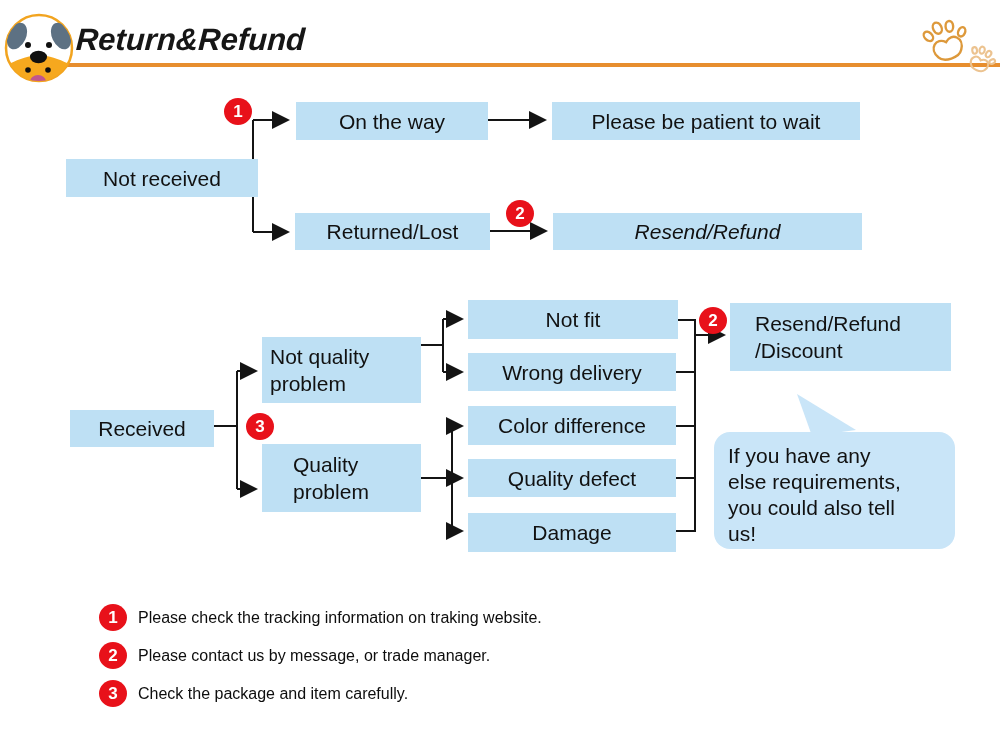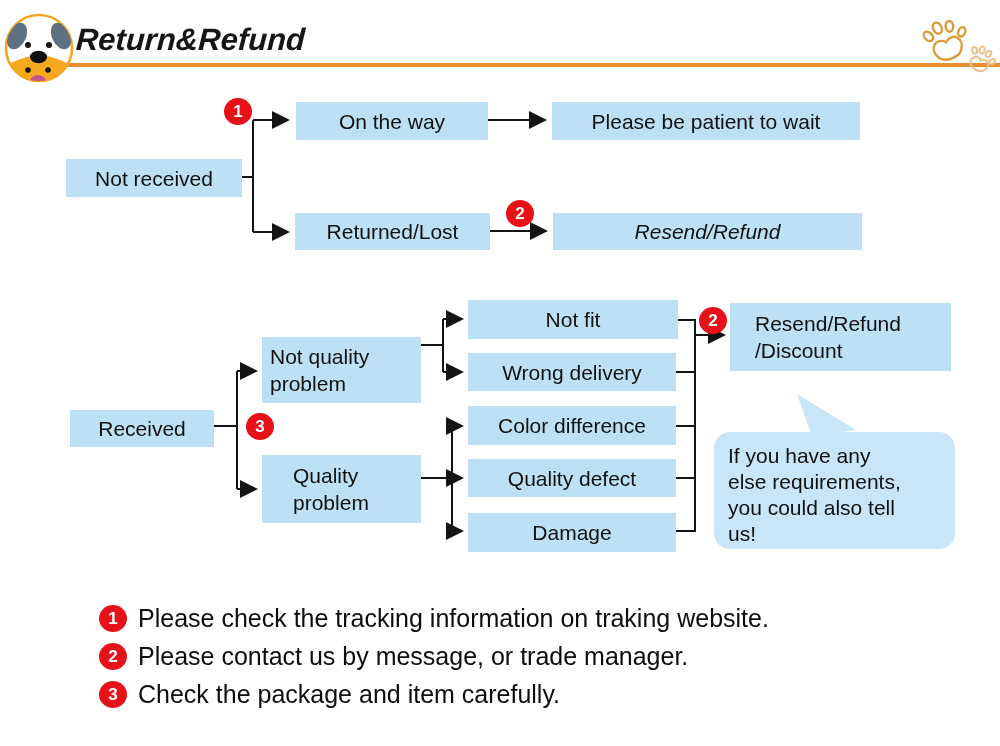--- a/index.html
+++ b/index.html
@@ -18,29 +18,29 @@
   .app-title{position:absolute;left:76px;top:22px;font-size:31px;font-weight:700;font-style:italic;
              color:#161616;letter-spacing:0px;transform:skewX(-3deg);}
   .logo-svg{position:absolute;left:2px;top:10px;}
   .paws-svg{position:absolute;left:903px;top:5px;}
 
   
   .node{position:absolute;background:var(--box-blue);display:flex;align-items:center;justify-content:center;
         color:var(--ink);font-size:21px;line-height:27px;}
   .node.left{justify-content:flex-start;text-align:left;}
 
-  .n-not-received{left:66px;top:159px;width:176px;height:38px;}
+  .n-not-received{left:66px;top:159px;width:192px;height:38px;}
   .n-on-the-way{left:296px;top:102px;width:192px;height:38px;}
   .n-please-wait{left:552px;top:102px;width:308px;height:38px;}
   .n-returned-lost{left:295px;top:213px;width:195px;height:37px;}
   .n-resend-refund{left:553px;top:213px;width:309px;height:37px;font-style:italic;}
 
   .n-received{left:70px;top:410px;width:144px;height:37px;}
   .n-not-quality{left:262px;top:337px;width:159px;height:66px;padding-left:8px;box-sizing:border-box;}
-  .n-quality-problem{left:262px;top:455px;width:159px;height:68px;padding-left:31px;box-sizing:border-box;}
+  .n-quality-problem{left:262px;top:444px;width:159px;height:68px;padding-left:31px;box-sizing:border-box;}
   .n-not-fit{left:468px;top:300px;width:210px;height:39px;}
   .n-wrong-delivery{left:468px;top:353px;width:208px;height:38px;}
   .n-color-difference{left:468px;top:406px;width:208px;height:39px;}
   .n-quality-defect{left:468px;top:459px;width:208px;height:38px;}
   .n-damage{left:468px;top:513px;width:208px;height:39px;}
   .n-outcome{left:730px;top:303px;width:221px;height:68px;padding-left:25px;box-sizing:border-box;}
 
   
   .bubble{position:absolute;left:714px;top:432px;width:241px;height:117px;background:var(--bubble-blue);
           border-radius:16px;box-sizing:border-box;padding:11px 12px 0 14px;color:var(--ink);
@@ -56,21 +56,21 @@
   .b-flow2-3{left:246px;top:413px;}
   .b-flow2-2{left:699px;top:307px;}
 
   
   .connectors{position:absolute;left:0;top:0;pointer-events:none;}
   .connectors line{stroke:#141414;stroke-width:2;}
 
   
   .legend-row{position:absolute;left:99px;display:flex;align-items:center;gap:11px;}
   .legend-row .badge{position:static;flex:0 0 auto;}
-  .legend-text{color:#0d0d0d;font-size:25px;white-space:nowrap;}
+  .legend-text{color:#0d0d0d;font-size:16px;white-space:nowrap;}
   .lr-0{top:604px;} .lr-1{top:642px;} .lr-2{top:680px;}
 </style>
 </head>
 <body>
 
 <div class="stage">
 
   <div class="header-rule"></div>
 
   <svg class="logo-svg" width="74" height="74" viewBox="0 0 74 74">

